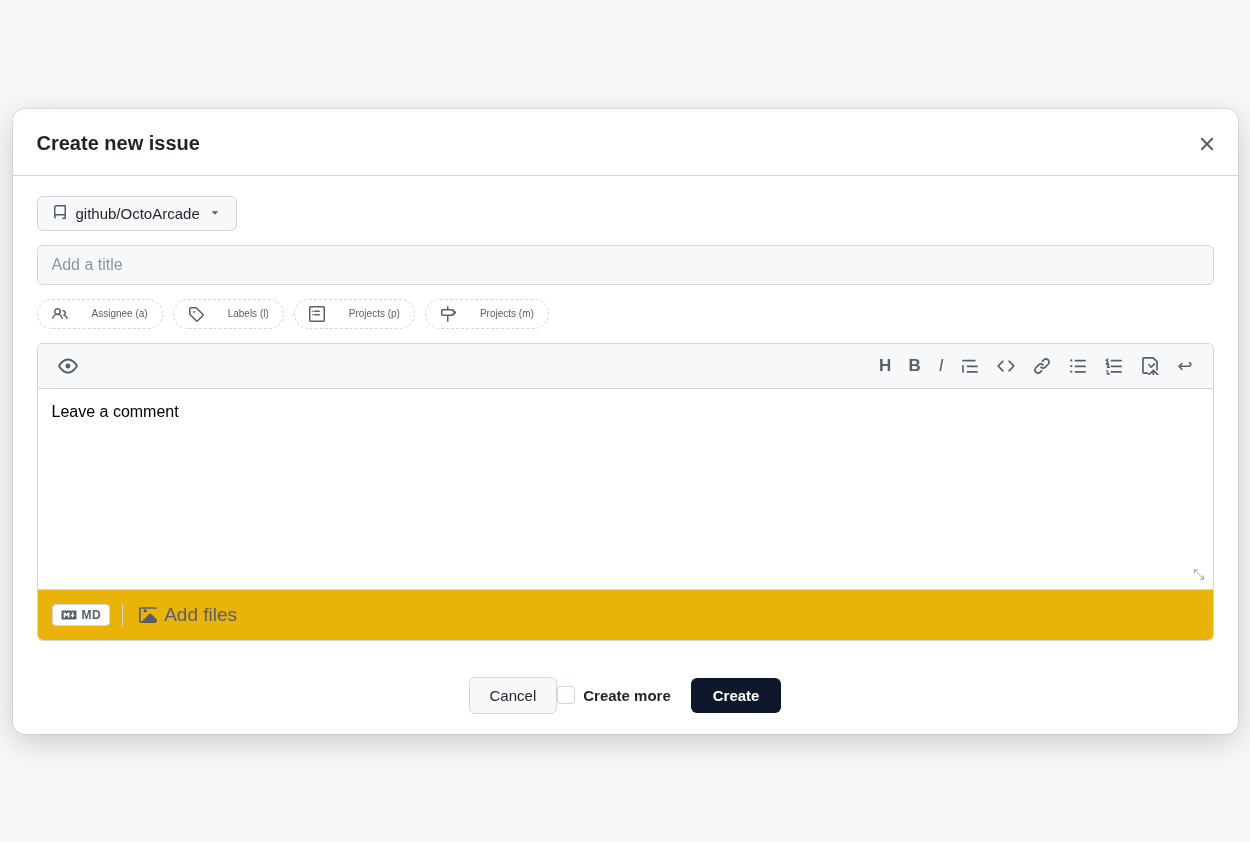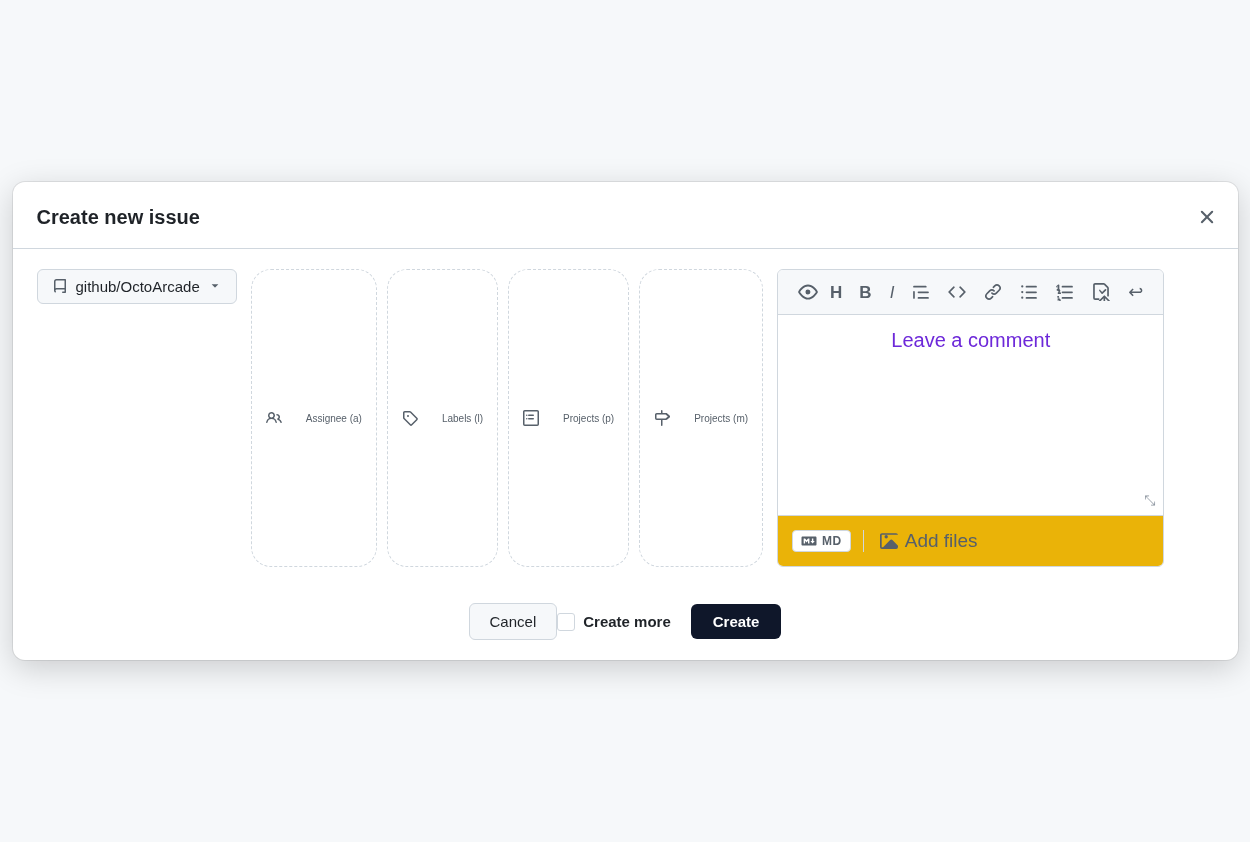--- a/index.html
+++ b/index.html
@@ -49,20 +49,21 @@
       padding: 4px;
       display: flex;
       align-items: center;
       justify-content: center;
       border-radius: 6px;
     }
 
     .dialog-body {
       padding: 20px 24px;
       display: flex;
+      flex-direction: column;
       gap: 14px;
     }
 
     .repo-selector {
       display: inline-flex;
       align-items: center;
       gap: 8px;
       border: 1px solid #d0d7de;
       border-radius: 6px;
       padding: 8px 14px;
@@ -167,24 +168,23 @@
 
     .editor-content {
       min-height: 200px;
       padding: 14px;
       background: #fff;
       cursor: text;
       position: relative;
     }
 
     .editor-placeholder {
-      color: #6d28d9;
-      font-size: 20px;
+      color: #000000;
+      font-size: 16px;
       pointer-events: none;
-      text-align: center;
     }
 
     .editor-resize-handle {
       position: absolute;
       bottom: 4px;
       right: 4px;
       color: #8c959f;
       font-size: 14px;
       cursor: se-resize;
     }
@@ -320,20 +320,21 @@
         </span>
         <span>github/OctoArcade</span>
         <span class="chevron-icon">
           <svg width="14" height="14" viewBox="0 0 16 16" fill="currentColor">
             <path d="M4.427 7.427l3.396 3.396a.25.25 0 0 0 .354 0l3.396-3.396A.25.25 0 0 0 11.396 7H4.604a.25.25 0 0 0-.177.427z"></path>
           </svg>
         </span>
       </button>
     </div>
 
+    <input class="title-input" type="text" placeholder="Add a title" style="">
 
     <div class="meta-buttons">
 
       <button class="meta-btn">
         <span class="meta-btn-icon svg-icon">
           <svg width="16" height="16" viewBox="0 0 16 16" fill="currentColor">
             <path d="M2 5.5a3.5 3.5 0 1 1 5.898 2.549 5.508 5.508 0 0 1 3.034 4.084.75.75 0 1 1-1.482.235 4 4 0 0 0-7.9 0 .75.75 0 0 1-1.482-.236A5.507 5.507 0 0 1 3.102 8.05 3.493 3.493 0 0 1 2 5.5ZM11 4a3.001 3.001 0 0 1 2.22 5.018 5.01 5.01 0 0 1 2.56 3.012.749.749 0 0 1-.885.954.752.752 0 0 1-.549-.514 3.507 3.507 0 0 0-2.522-2.372.75.75 0 0 1-.574-.73v-.352a.75.75 0 0 1 .416-.672A1.5 1.5 0 0 0 11 5.5.75.75 0 0 1 11 4Zm-5.5-.5a2 2 0 1 0-.001 3.999A2 2 0 0 0 5.5 3.5Z"></path>
           </svg>
         </span>
         <span>Assignee (a)</span>

